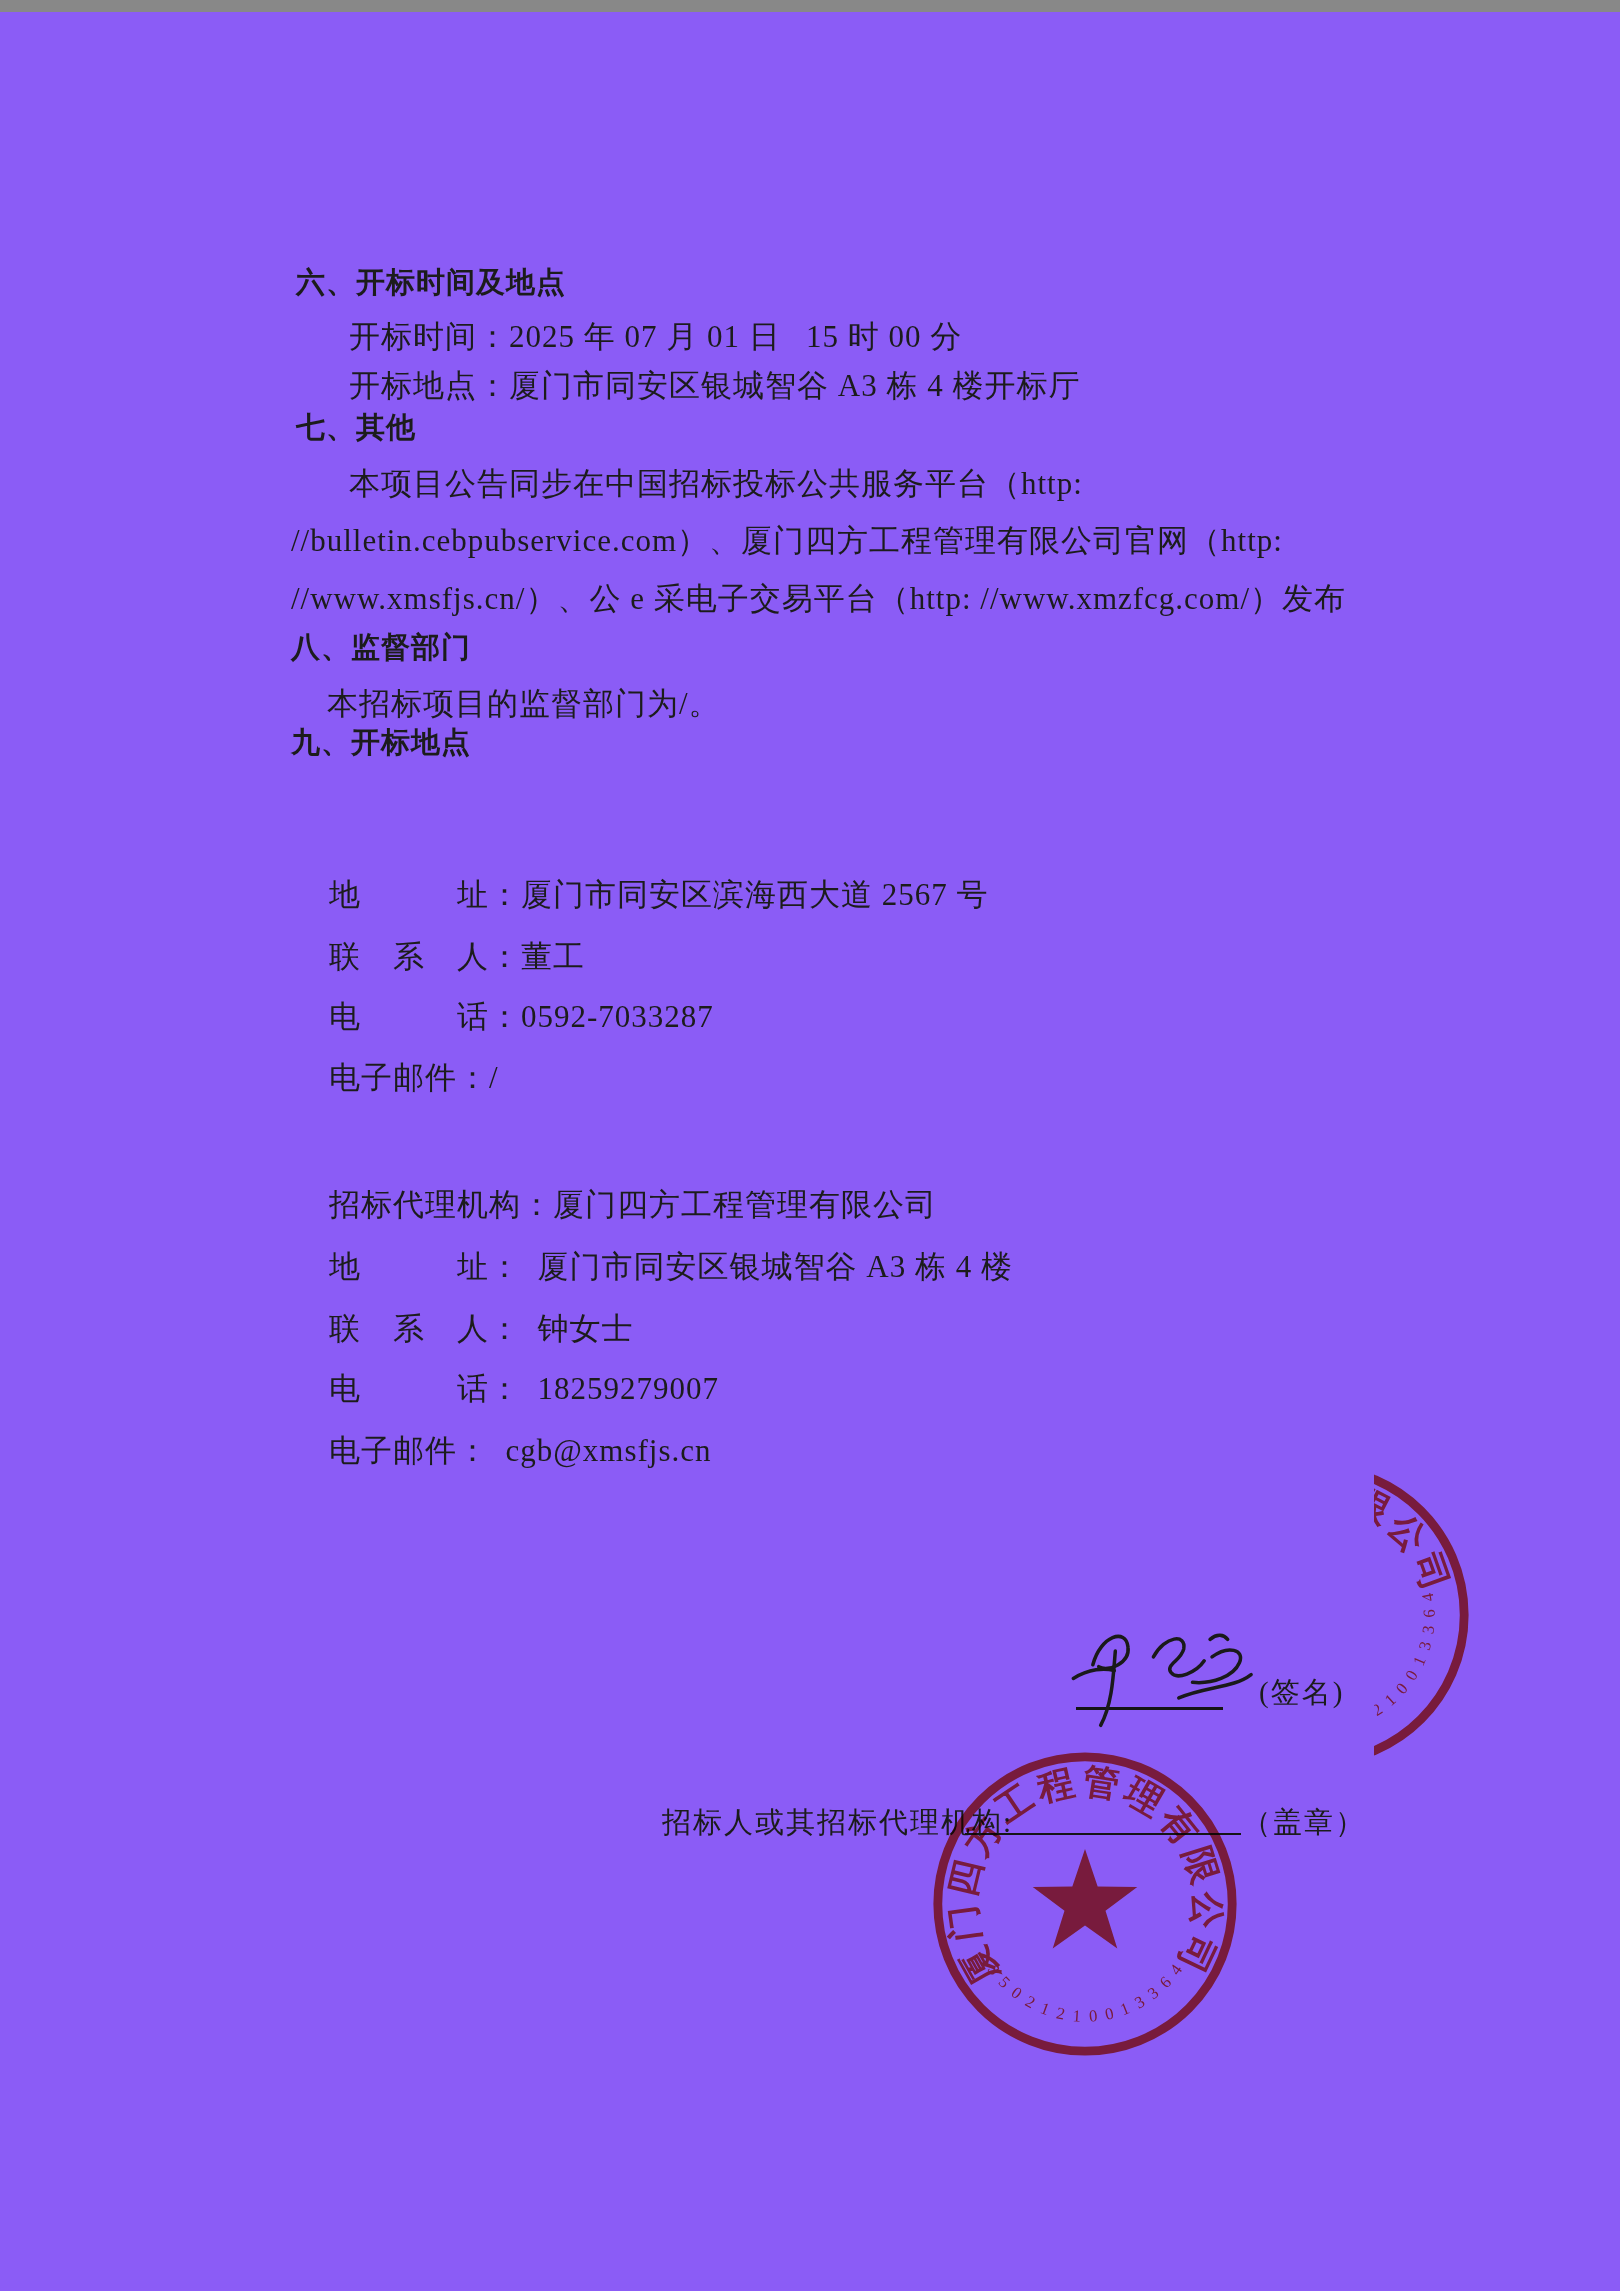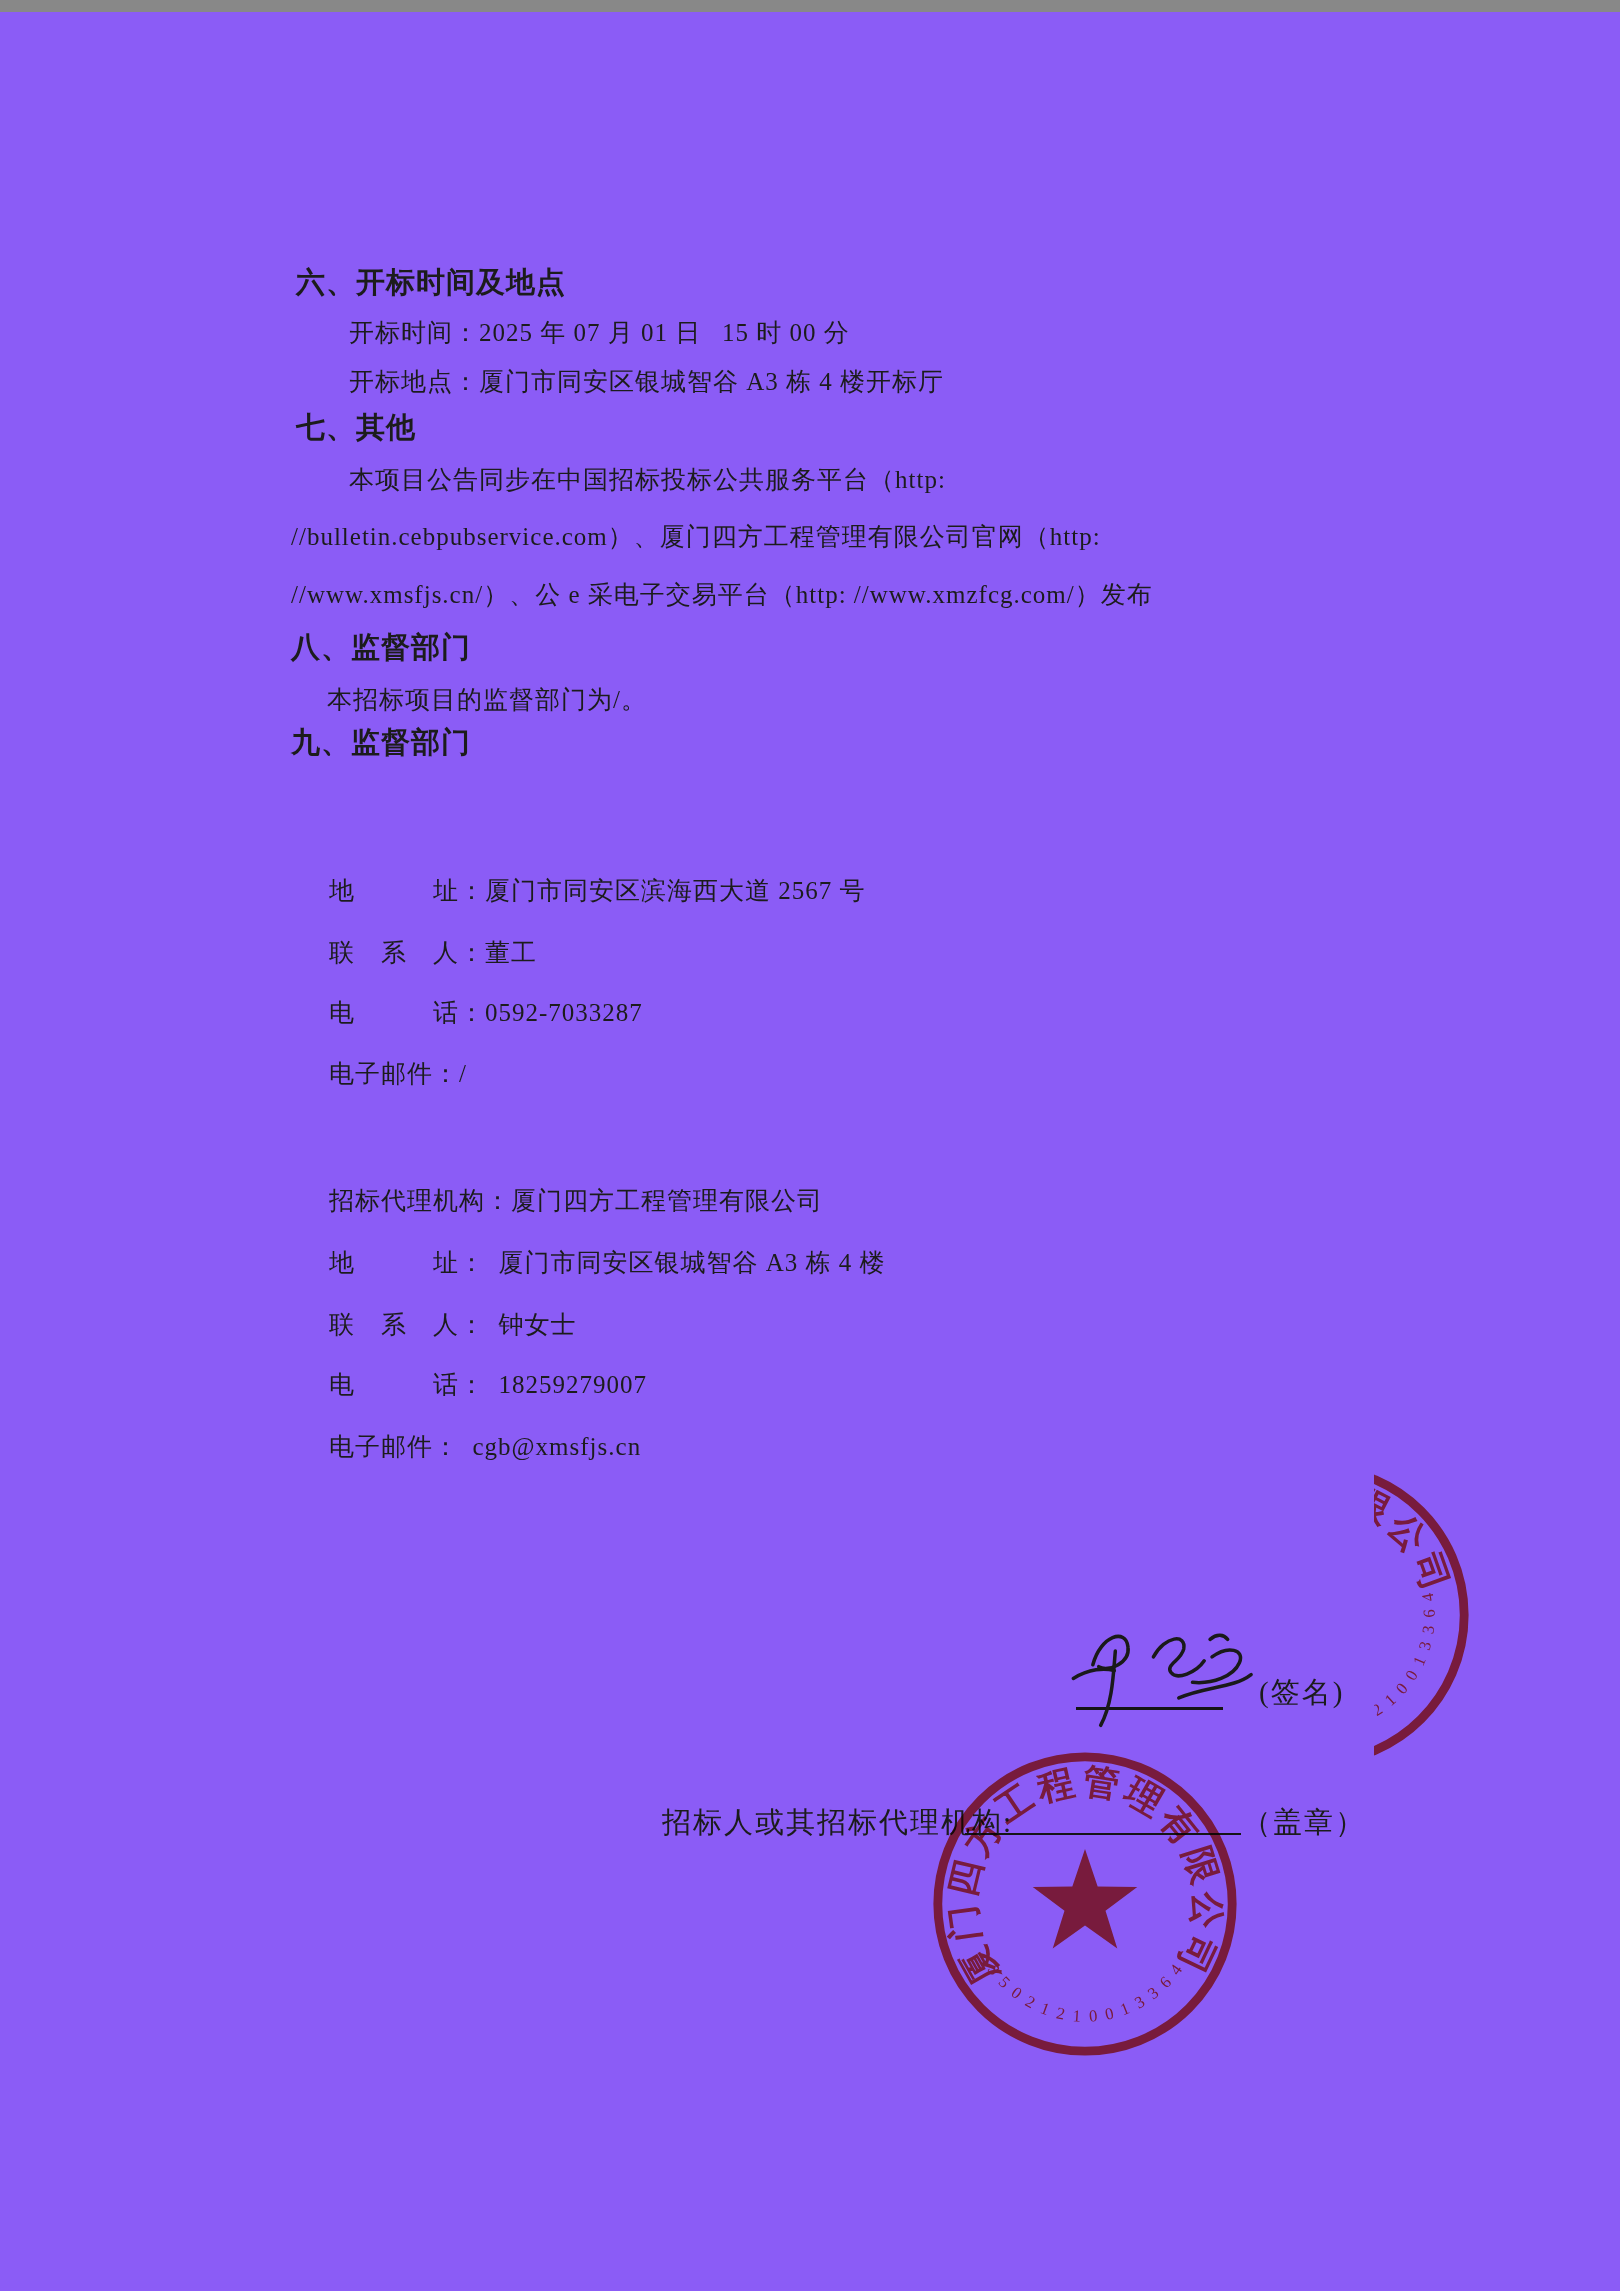--- a/index.html
+++ b/index.html
@@ -2,21 +2,21 @@
 <html><head>
 <meta charset="utf-8">
 <style>
   html,body { margin:0; padding:0; background:#888; }
   .page {
     position:relative; width:1620px; height:2292px; background:#8b5cf6;
     overflow:hidden; margin:12px auto;
     font-family:"Liberation Serif","DejaVu Serif",serif;
     color:#1c1c1c;
   }
-  .line { position:absolute; font-size:25px; line-height:1.2; white-space:pre; letter-spacing:1px; }
+  .line { position:absolute; font-size:31px; line-height:1.2; white-space:pre; letter-spacing:1px; }
   .heading {
     position:absolute; font-family:"Liberation Sans","DejaVu Sans",sans-serif;
     font-weight:700; font-size:29px; line-height:1.2; white-space:pre; letter-spacing:1px;
   }
   .sigline { font-size:29px; letter-spacing:2px; }
   .rule { position:absolute; background:#151515; height:2.9px; }
   .seal-wrap { position:absolute; mix-blend-mode:multiply; opacity:0.92; }
   .partial-clip { position:absolute; overflow:hidden; mix-blend-mode:multiply; opacity:0.92; }
   .partial-inner { position:absolute; width:314px; height:314px; transform:rotate(-45deg); transform-origin:157px 157px; }
   .sig-svg { position:absolute; }
@@ -31,21 +31,21 @@
   <div class="line" style="left:349px; top:355px">开标地点：厦门市同安区银城智谷 A3 栋 4 楼开标厅</div>
 
   <div class="heading" style="left:296px; top:398px">七、其他</div>
   <div class="line" style="left:349px; top:453px">本项目公告同步在中国招标投标公共服务平台（http:</div>
   <div class="line" style="left:291px; top:510px">//bulletin.cebpubservice.com）、厦门四方工程管理有限公司官网（http:</div>
   <div class="line" style="left:291px; top:568px">//www.xmsfjs.cn/）、公 e 采电子交易平台（http: //www.xmzfcg.com/）发布</div>
 
   <div class="heading" style="left:291px; top:618px">八、监督部门</div>
   <div class="line" style="left:327px; top:673px">本招标项目的监督部门为/。</div>
 
-  <div class="heading" style="left:291px; top:713px">九、监督部门</div>
+  <div class="heading" style="left:291px; top:713px">九、开标地点</div>
 
   <div class="line" style="left:329px; top:864px"><span>地　　　址：</span><span>厦门市同安区滨海西大道 2567 号</span></div>
   <div class="line" style="left:329px; top:926px"><span>联 系 人：</span><span>董工</span></div>
   <div class="line" style="left:329px; top:986px"><span>电　　　话：</span><span>0592-7033287</span></div>
   <div class="line" style="left:329px; top:1047px"><span>电子邮件：</span><span>/</span></div>
 
   <div class="line" style="left:329px; top:1174px"><span>招标代理机构：</span><span>厦门四方工程管理有限公司</span></div>
   <div class="line" style="left:329px; top:1236px"><span>地　　　址：</span><span> 厦门市同安区银城智谷 A3 栋 4 楼</span></div>
   <div class="line" style="left:329px; top:1298px"><span>联 系　人：</span><span> 钟女士</span></div>
   <div class="line" style="left:329px; top:1358px"><span>电　　　话：</span><span> 18259279007</span></div>

